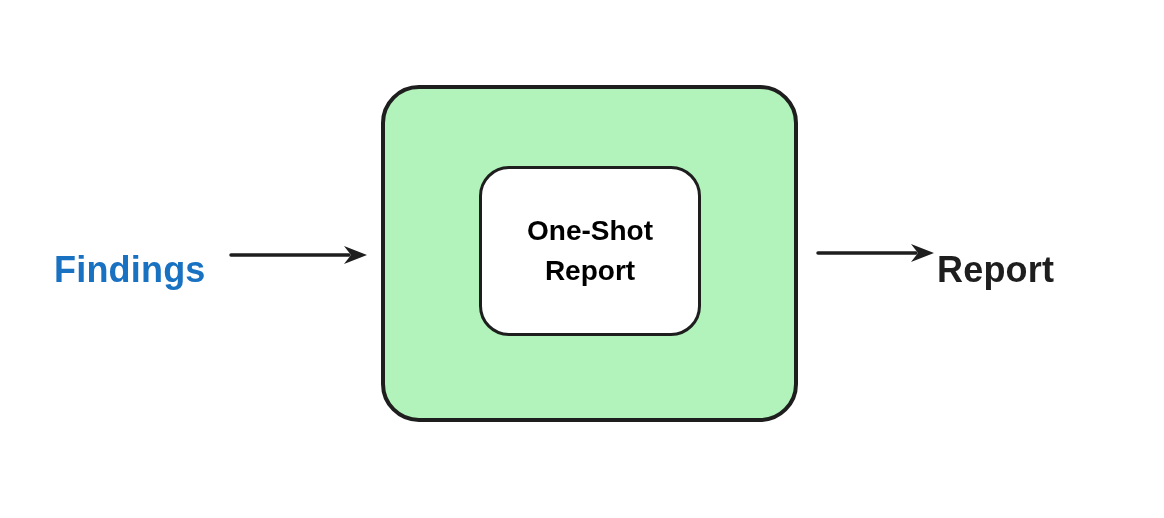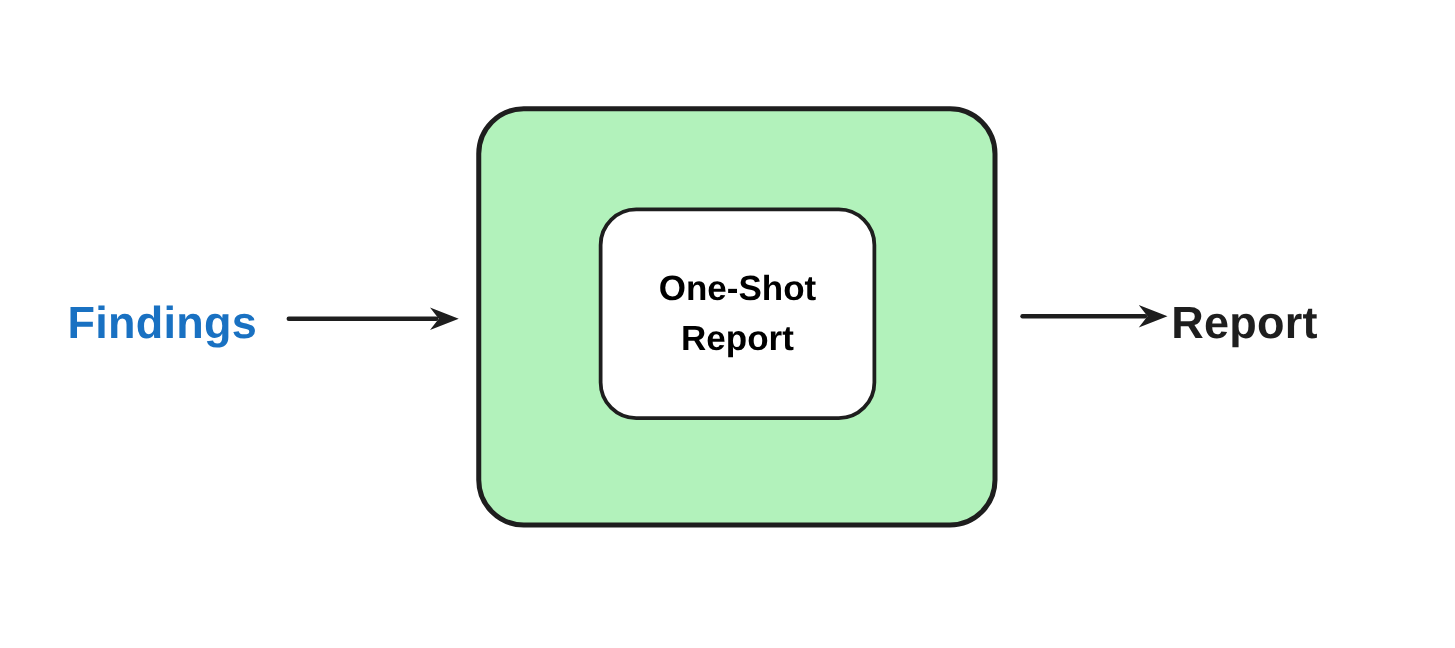--- a/index.html
+++ b/index.html
@@ -14,20 +14,21 @@
     background: #ffffff;
     font-family: "Liberation Sans", sans-serif;
     overflow: hidden;
   }
   .io-label {
     position: absolute;
     font-size: 36px;
     font-weight: 600;
     letter-spacing: 0.2px;
     white-space: nowrap;
+    margin-top: 12px;
   }
   .findings-label {
     left: 54px;
     top: 237px;
     color: #1971c2;
   }
   .report-label {
     left: 937px;
     top: 237px;
     color: #1e1e1e;

